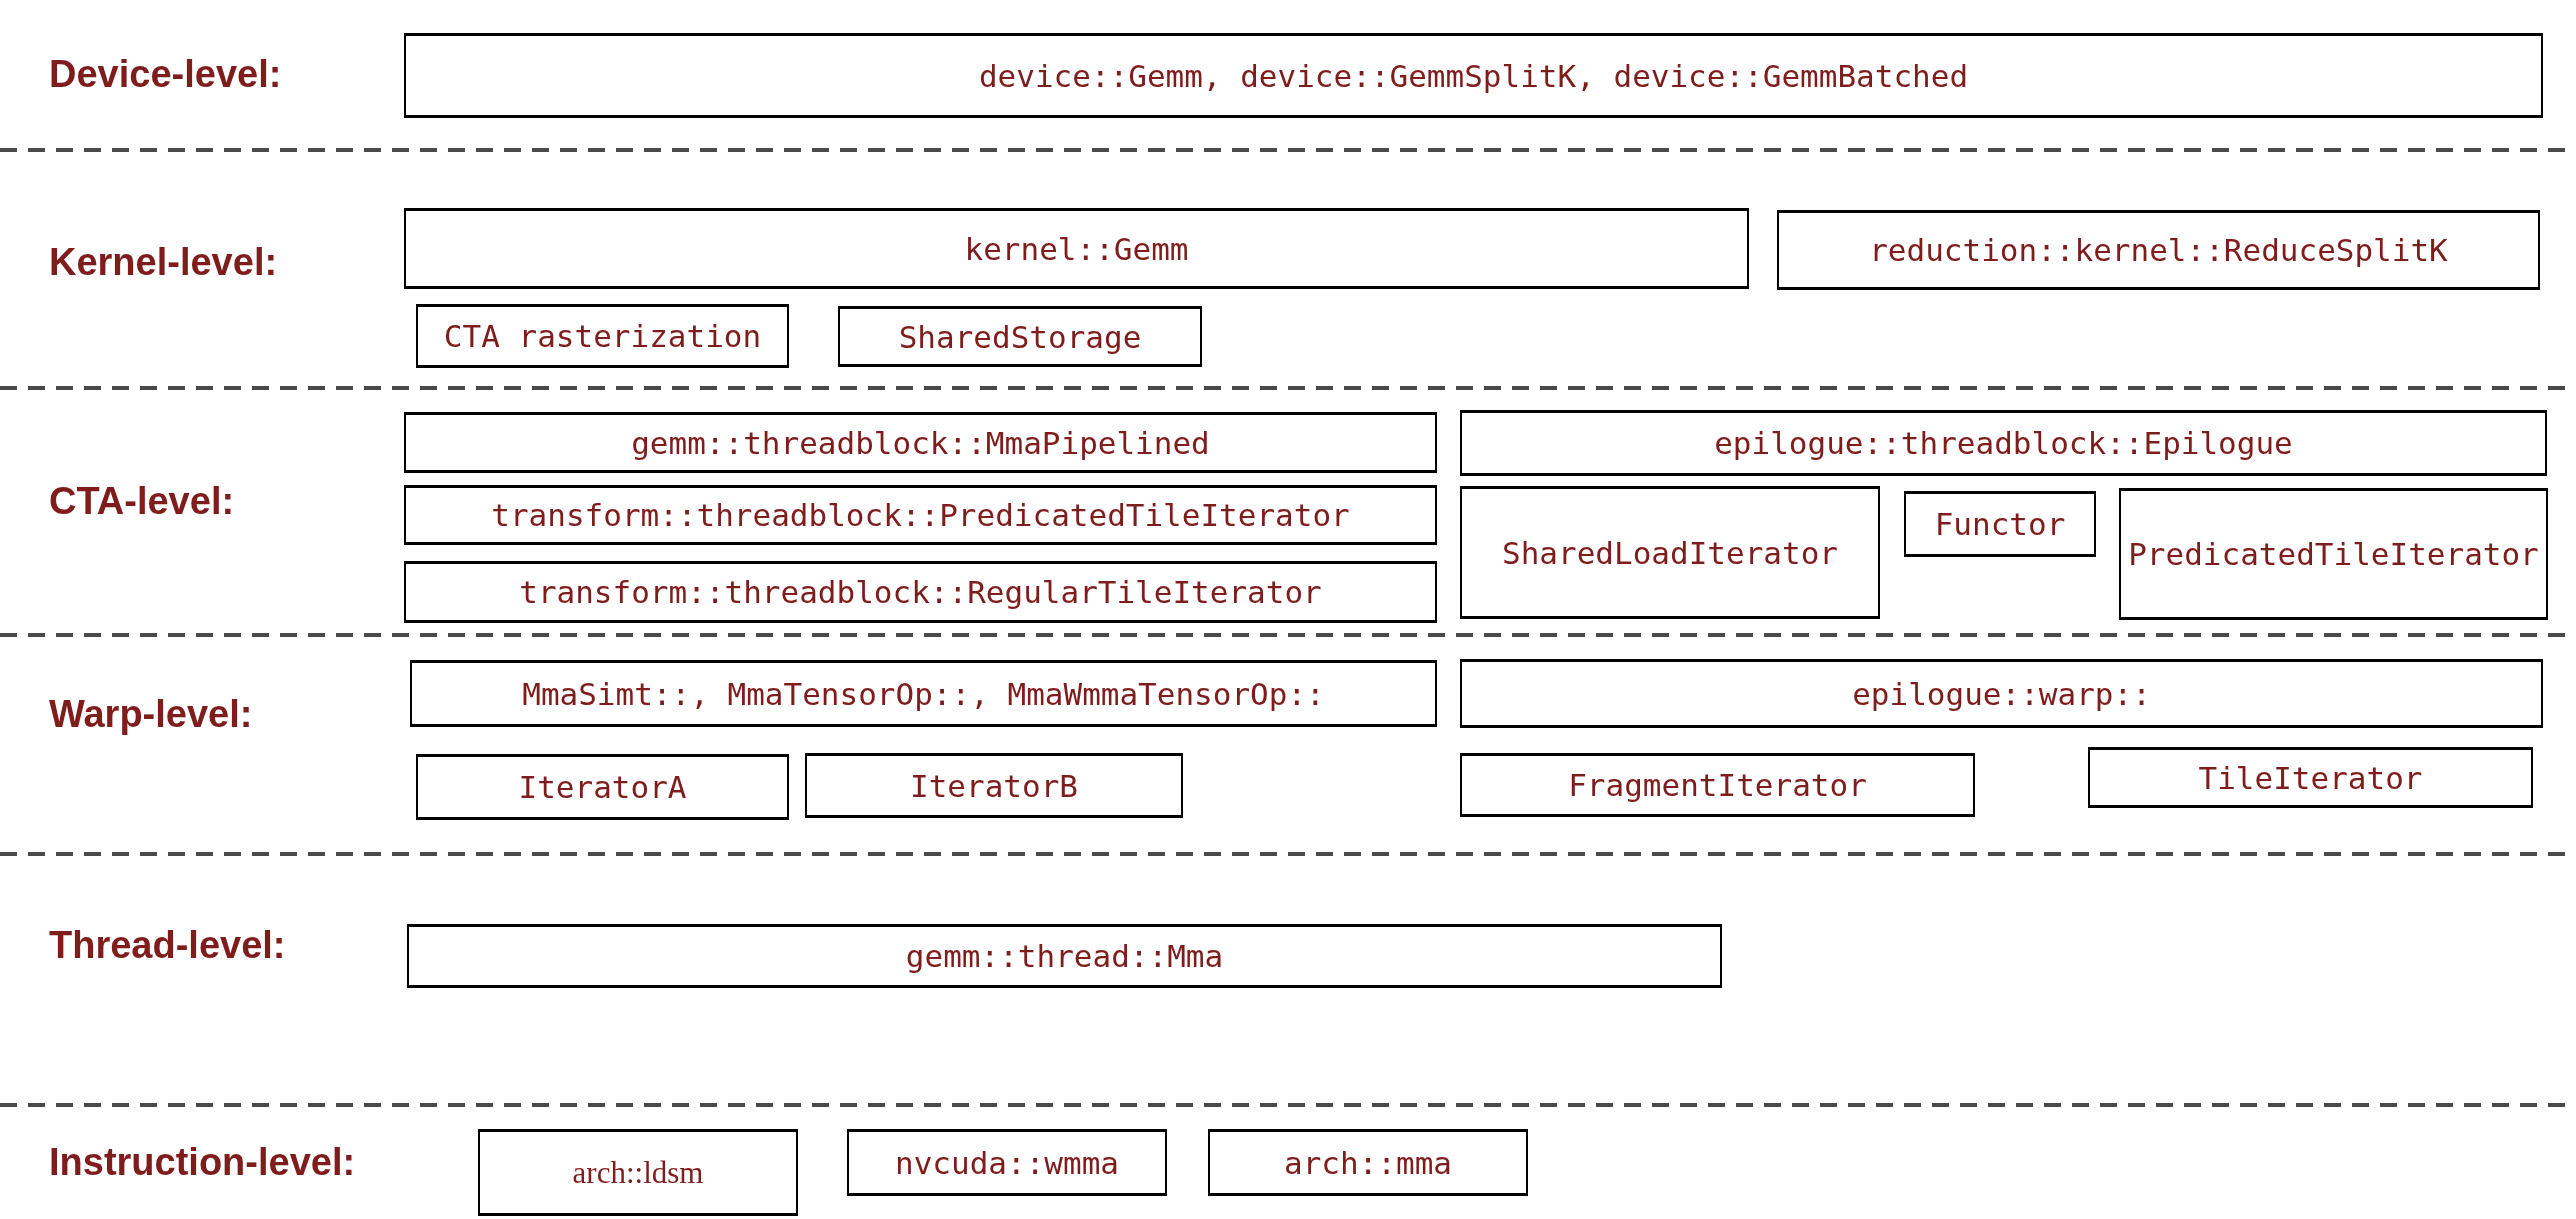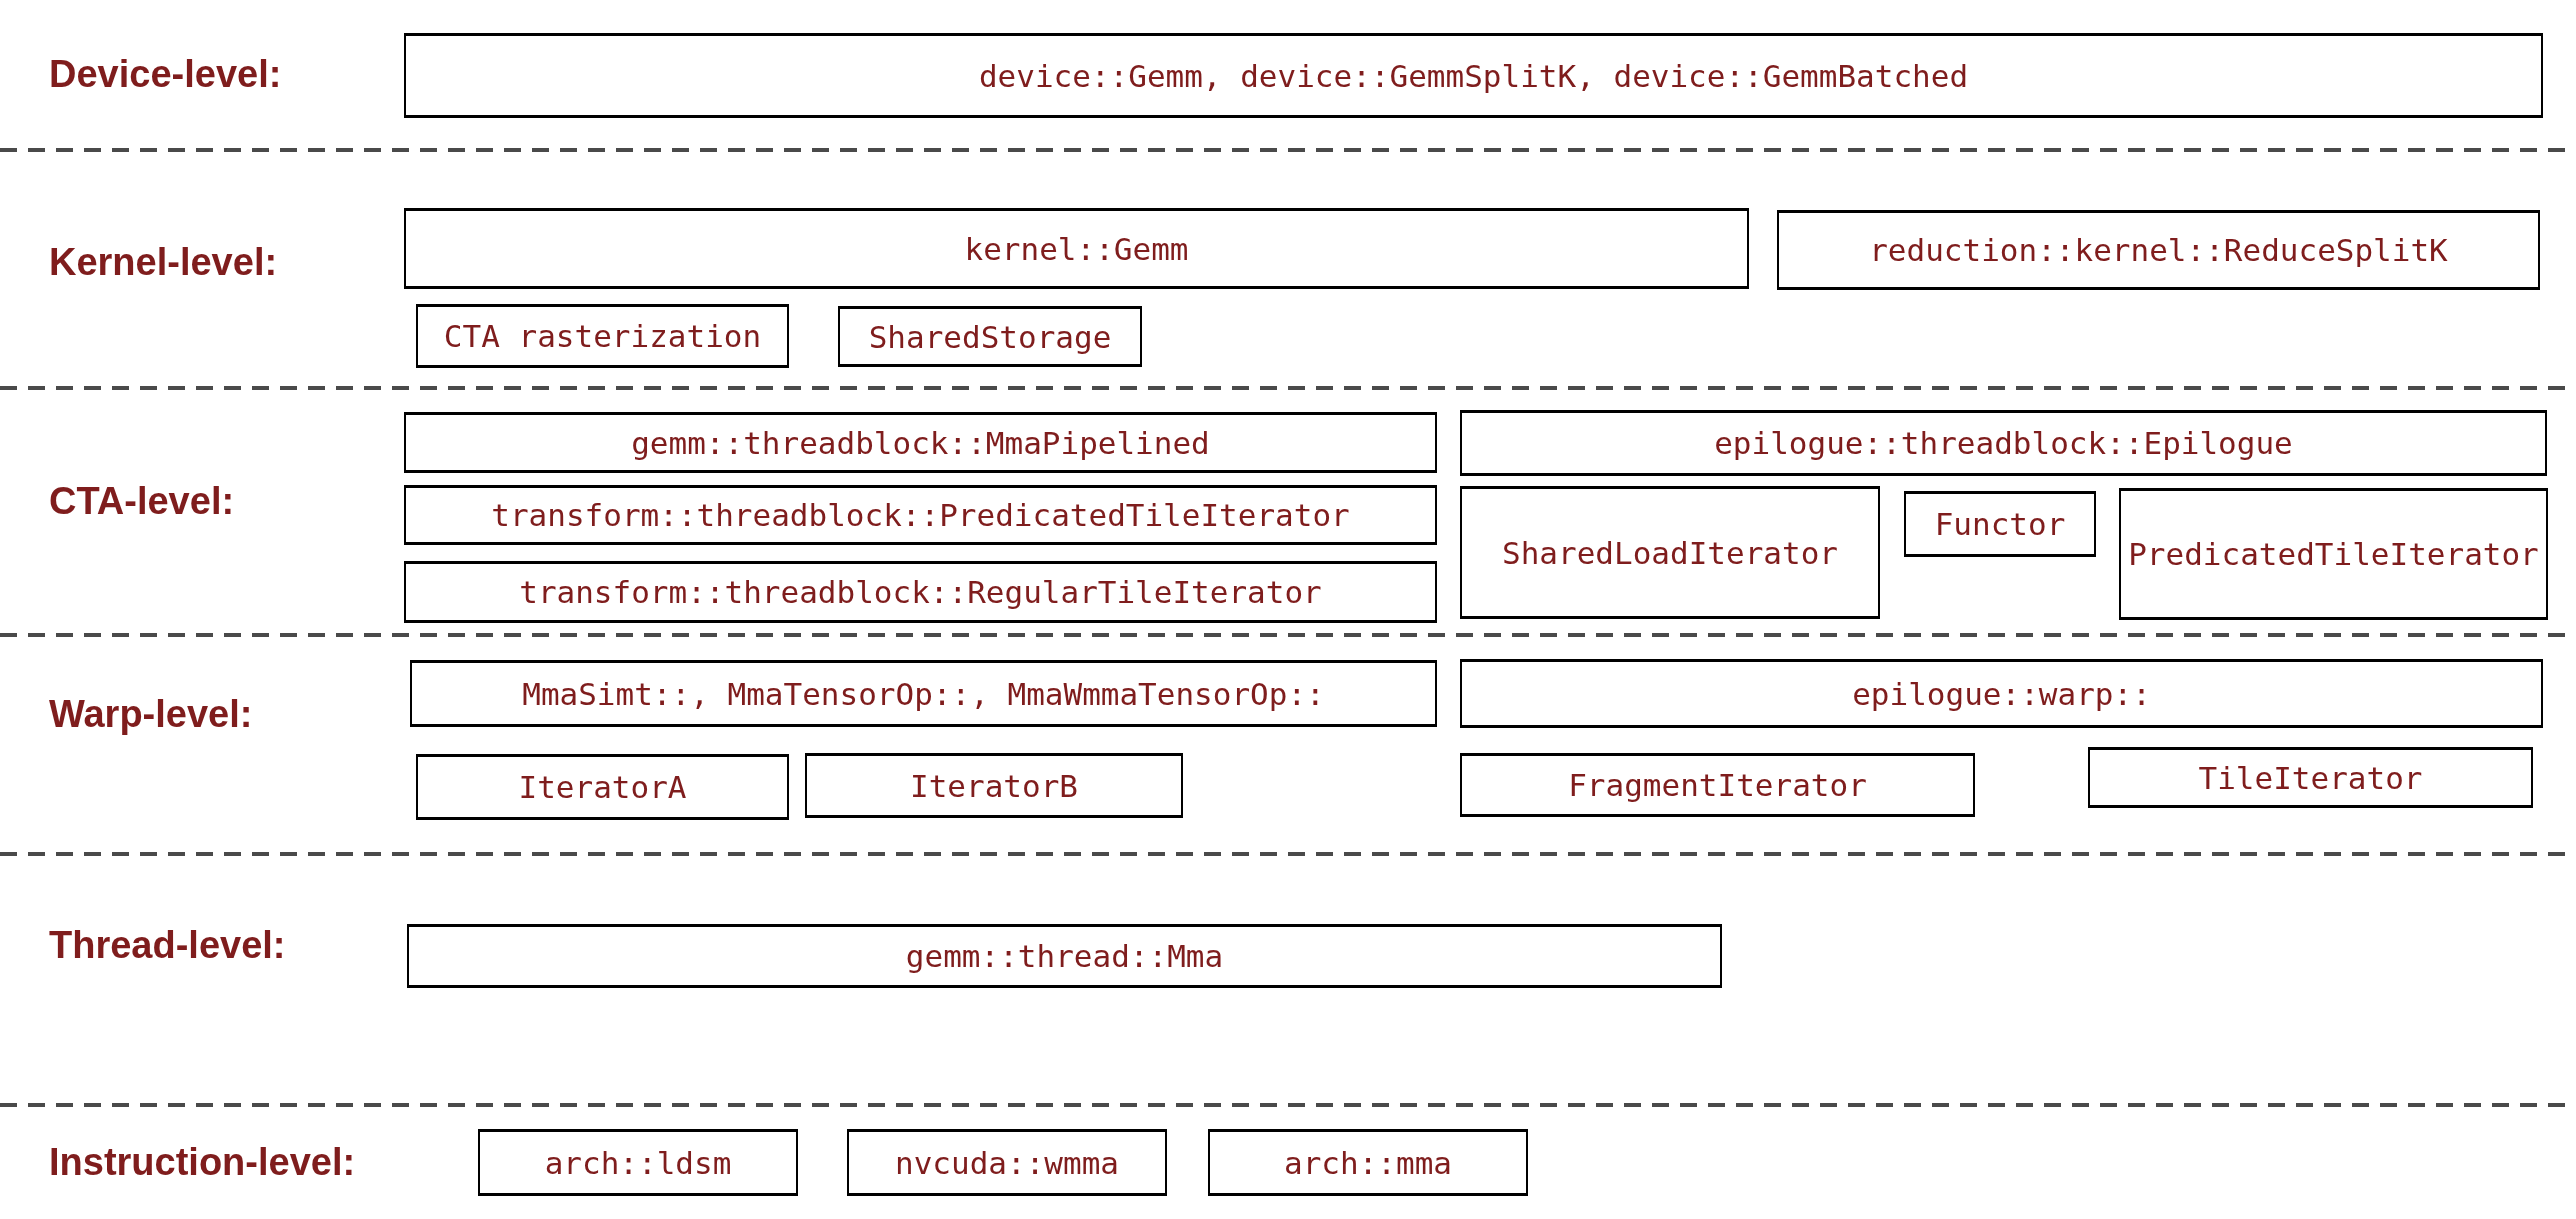--- a/index.html
+++ b/index.html
@@ -63,21 +63,21 @@
     text-align: center;
   }
 
   
   .bx-device        { left: 404px;  top: 33px;   width: 2139px; height: 85px; }
 
   
   .bx-kernel-gemm   { left: 404px;  top: 208px;  width: 1345px; height: 81px; }
   .bx-reduce        { left: 1777px; top: 210px;  width: 763px;  height: 80px; }
   .bx-cta-raster    { left: 416px;  top: 304px;  width: 373px;  height: 64px; }
-  .bx-shared-store  { left: 838px; top: 306px;  width: 304px;  height: 61px; }
+  .bx-shared-store  { left: 838px; top: 306px;  width: 364px;  height: 61px; }
 
   
   .bx-mma-pipelined { left: 404px;  top: 412px;  width: 1033px; height: 61px; }
   .bx-pred-tile     { left: 404px;  top: 485px;  width: 1033px; height: 60px; }
   .bx-reg-tile      { left: 404px;  top: 561px;  width: 1033px; height: 62px; }
   .bx-epilogue      { left: 1460px; top: 410px;  width: 1087px; height: 66px; }
   .bx-shared-load   { left: 1460px; top: 486px;  width: 420px;  height: 133px; }
   .bx-functor       { left: 1904px; top: 491px;  width: 192px;  height: 66px; }
   .bx-epi-pred-tile { left: 2119px; top: 488px;  width: 429px;  height: 132px; }
 
@@ -86,21 +86,21 @@
   .bx-epi-warp      { left: 1460px; top: 659px;  width: 1083px; height: 69px; }
   .bx-iter-a        { left: 416px;  top: 754px;  width: 373px;  height: 66px; }
   .bx-iter-b        { left: 805px; top: 753px;  width: 378px;  height: 65px; }
   .bx-frag-iter     { left: 1460px; top: 753px;  width: 515px;  height: 64px; }
   .bx-tile-iter     { left: 2088px; top: 747px;  width: 445px;  height: 61px; }
 
   
   .bx-thread-mma    { left: 407px;  top: 924px; width: 1315px; height: 64px; }
 
   
-  .bx-ldsm          { left: 478px;  top: 1129px; width: 320px;  height: 67px; }
+  .bx-ldsm          { left: 478px;  top: 1129px; width: 320px;  height: 87px; font-family: Liberation Serif, serif; }
   .bx-wmma          { left: 847px; top: 1129px; width: 320px;  height: 67px; }
   .bx-arch-mma      { left: 1208px; top: 1129px; width: 320px;  height: 67px; }
 </style>
 </head>
 <body>
 
 <div class="canvas">
 
   <div class="sep sep-1"></div>
   <div class="sep sep-2"></div>

